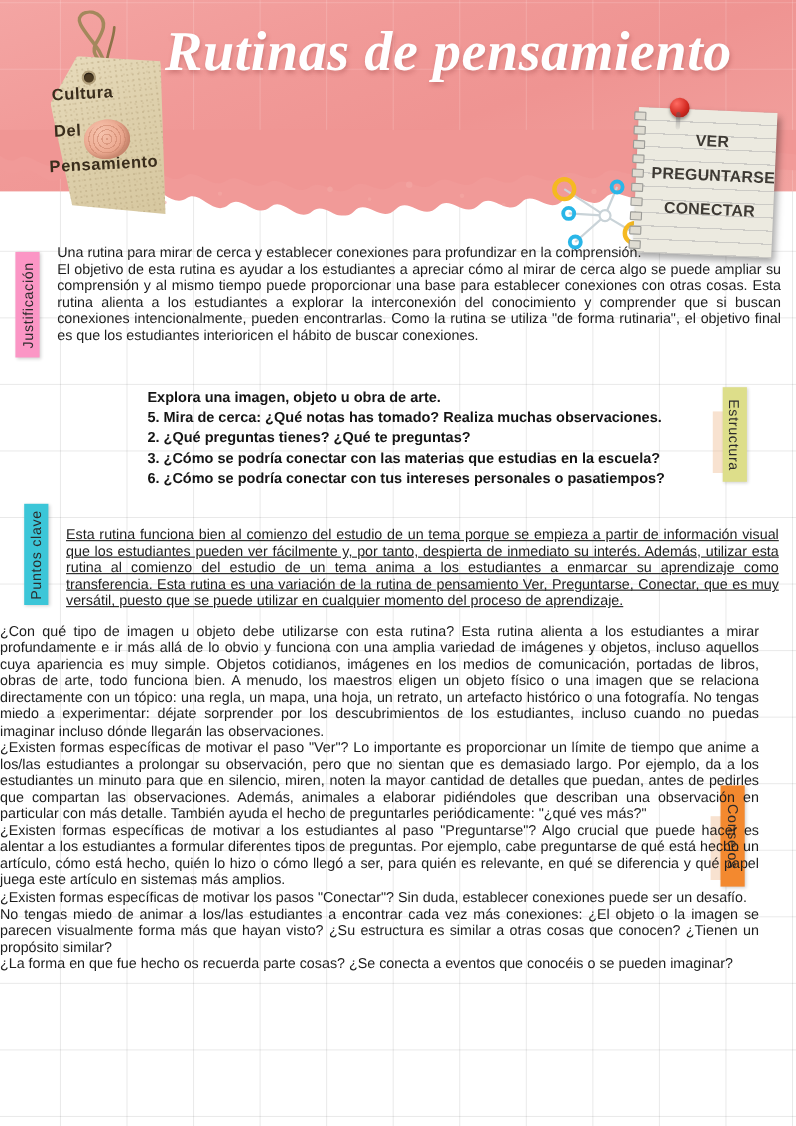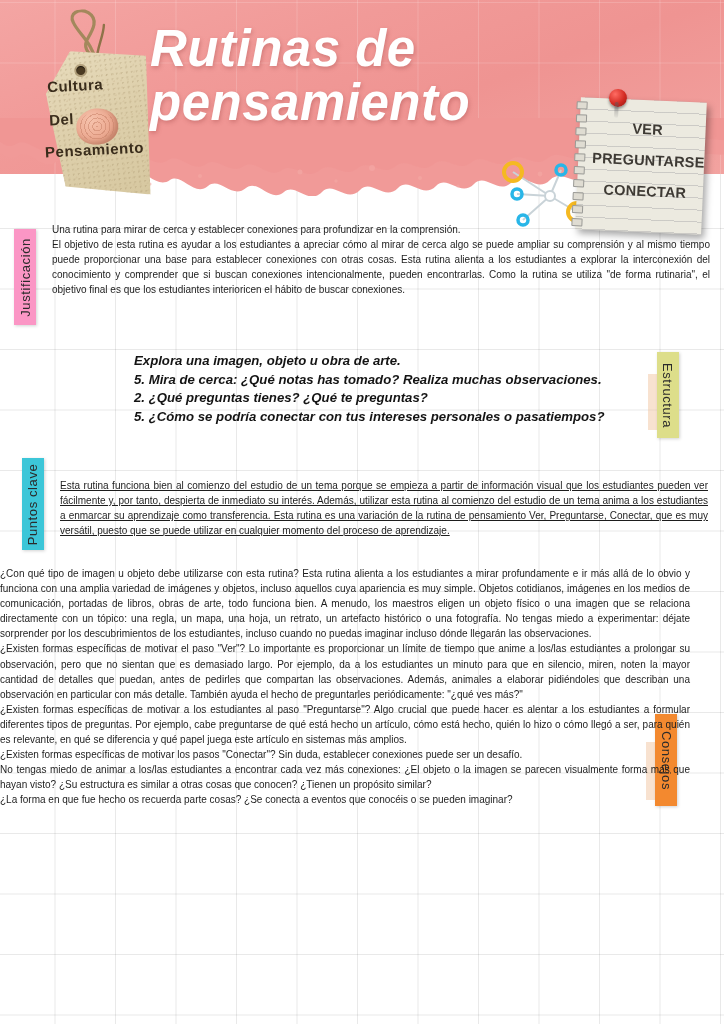--- a/index.html
+++ b/index.html
@@ -112,21 +112,21 @@
   .tag-l1 { left:20px; top:66px; font-size:15px; transform:rotate(4deg); }
   .tag-l2 { left:18px; top:98px; font-size:15px; transform:rotate(4deg); }
   .tag-l3 { left:10px; top:132px; font-size:15px; transform:rotate(4deg); }
 
   
   .main-title {
     position:absolute;
     left:150px; top:22px;
     width:570px;
     color:#ffffff;
-    font-family:Liberation Sans, sans-serif;
+    font-family:Liberation Serif, serif;
     font-style:italic;
     font-weight:700;
     font-size:51px;
     line-height:1.05;
     letter-spacing:0.5px;
     text-shadow: 1px 2px 4px rgba(150,60,60,0.35);
   }
 
   
   .nodes { position:absolute; left:495px; top:158px; width:110px; height:78px; }
@@ -206,41 +206,41 @@
   .tab-struct{ left:657px; top:352px; width:22px; height:86px;  background:#ddde8a; }
   .tab-tips  { left:655px; top:714px; width:22px; height:92px;  background:#f3892f; }
   
   .tab-shadow { position:absolute; background:rgba(240,190,150,0.45); }
 
   
   .para {
     position:absolute;
     font-family:"Liberation Sans", sans-serif;
     color:#1d1d1d;
-    font-size:10px;
+    font-size:13px;
     line-height:15.1px;
     text-align:justify;
   }
   .para .lead { }
   .block-just   { left:52px;  top:222px; width:658px; }
   .block-key    { left:60px;  top:478px; width:648px;text-decoration:underline; }
   .block-body   { left:0;  top:566px; width:690px; }
   .block-body p { margin:0; }
 
   
   .structure {
     position:absolute;
     left:134px; top:352px; width:520px;
     font-family:"Liberation Sans", sans-serif;
     font-weight:700;
     font-size:13.2px;
     line-height:18.6px;
     color:#141414;
   }
-  .structure div { white-space:nowrap;font-style:italic; }
+  .structure div { white-space:nowrap; }
 
   
   .footer { position:absolute; left:0; top:978px; width:724px; height:46px; }
 </style>
 </head>
 <body>
 
 <div class="page">
 
   <div class="banner">
@@ -353,21 +353,22 @@
 
   <div class="para block-just">
     <div class="lead">Una rutina para mirar de cerca y establecer conexiones para profundizar en la comprensión.</div>
     <div>El objetivo de esta rutina es ayudar a los estudiantes a apreciar cómo al mirar de cerca algo se puede ampliar su comprensión y al mismo tiempo puede proporcionar una base para establecer conexiones con otras cosas. Esta rutina alienta a los estudiantes a explorar la interconexión del conocimiento y comprender que si buscan conexiones intencionalmente, pueden encontrarlas. Como la rutina se utiliza "de forma rutinaria", el objetivo final es que los estudiantes interioricen el hábito de buscar conexiones.</div>
   </div>
 
   <div class="structure">
     <div>Explora una imagen, objeto u obra de arte.</div>
     <div>5. Mira de cerca: ¿Qué notas has tomado? Realiza muchas observaciones.</div>
     <div>2. ¿Qué preguntas tienes? ¿Qué te preguntas?</div>
-    <div>5. ¿Cómo se podría conectar con tus intereses personales o pasatiempos?</div>
+    <div>3. ¿Cómo se podría conectar con las materias que estudias en la escuela?</div>
+    <div>6. ¿Cómo se podría conectar con tus intereses personales o pasatiempos?</div>
   </div>
 
   <div class="para block-key">
     <div>Esta rutina funciona bien al comienzo del estudio de un tema porque se empieza a partir de información visual que los estudiantes pueden ver fácilmente y, por tanto, despierta de inmediato su interés. Además, utilizar esta rutina al comienzo del estudio de un tema anima a los estudiantes a enmarcar su aprendizaje como transferencia. Esta rutina es una variación de la rutina de pensamiento Ver, Preguntarse, Conectar, que es muy versátil, puesto que se puede utilizar en cualquier momento del proceso de aprendizaje.</div>
   </div>
 
   <div class="para block-body">
     <p>¿Con qué tipo de imagen u objeto debe utilizarse con esta rutina? Esta rutina alienta a los estudiantes a mirar profundamente e ir más allá de lo obvio y funciona con una amplia variedad de imágenes y objetos, incluso aquellos cuya apariencia es muy simple. Objetos cotidianos, imágenes en los medios de comunicación, portadas de libros, obras de arte, todo funciona bien. A menudo, los maestros eligen un objeto físico o una imagen que se relaciona directamente con un tópico: una regla, un mapa, una hoja, un retrato, un artefacto histórico o una fotografía. No tengas miedo a experimentar: déjate sorprender por los descubrimientos de los estudiantes, incluso cuando no puedas imaginar incluso dónde llegarán las observaciones.</p>
     <p>¿Existen formas específicas de motivar el paso "Ver"? Lo importante es proporcionar un límite de tiempo que anime a los/las estudiantes a prolongar su observación, pero que no sientan que es demasiado largo. Por ejemplo, da a los estudiantes un minuto para que en silencio, miren, noten la mayor cantidad de detalles que puedan, antes de pedirles que compartan las observaciones. Además, animales a elaborar pidiéndoles que describan una observación en particular con más detalle. También ayuda el hecho de preguntarles periódicamente: "¿qué ves más?"</p>
     <p>¿Existen formas específicas de motivar a los estudiantes al paso "Preguntarse"? Algo crucial que puede hacer es alentar a los estudiantes a formular diferentes tipos de preguntas. Por ejemplo, cabe preguntarse de qué está hecho un artículo, cómo está hecho, quién lo hizo o cómo llegó a ser, para quién es relevante, en qué se diferencia y qué papel juega este artículo en sistemas más amplios.</p>

